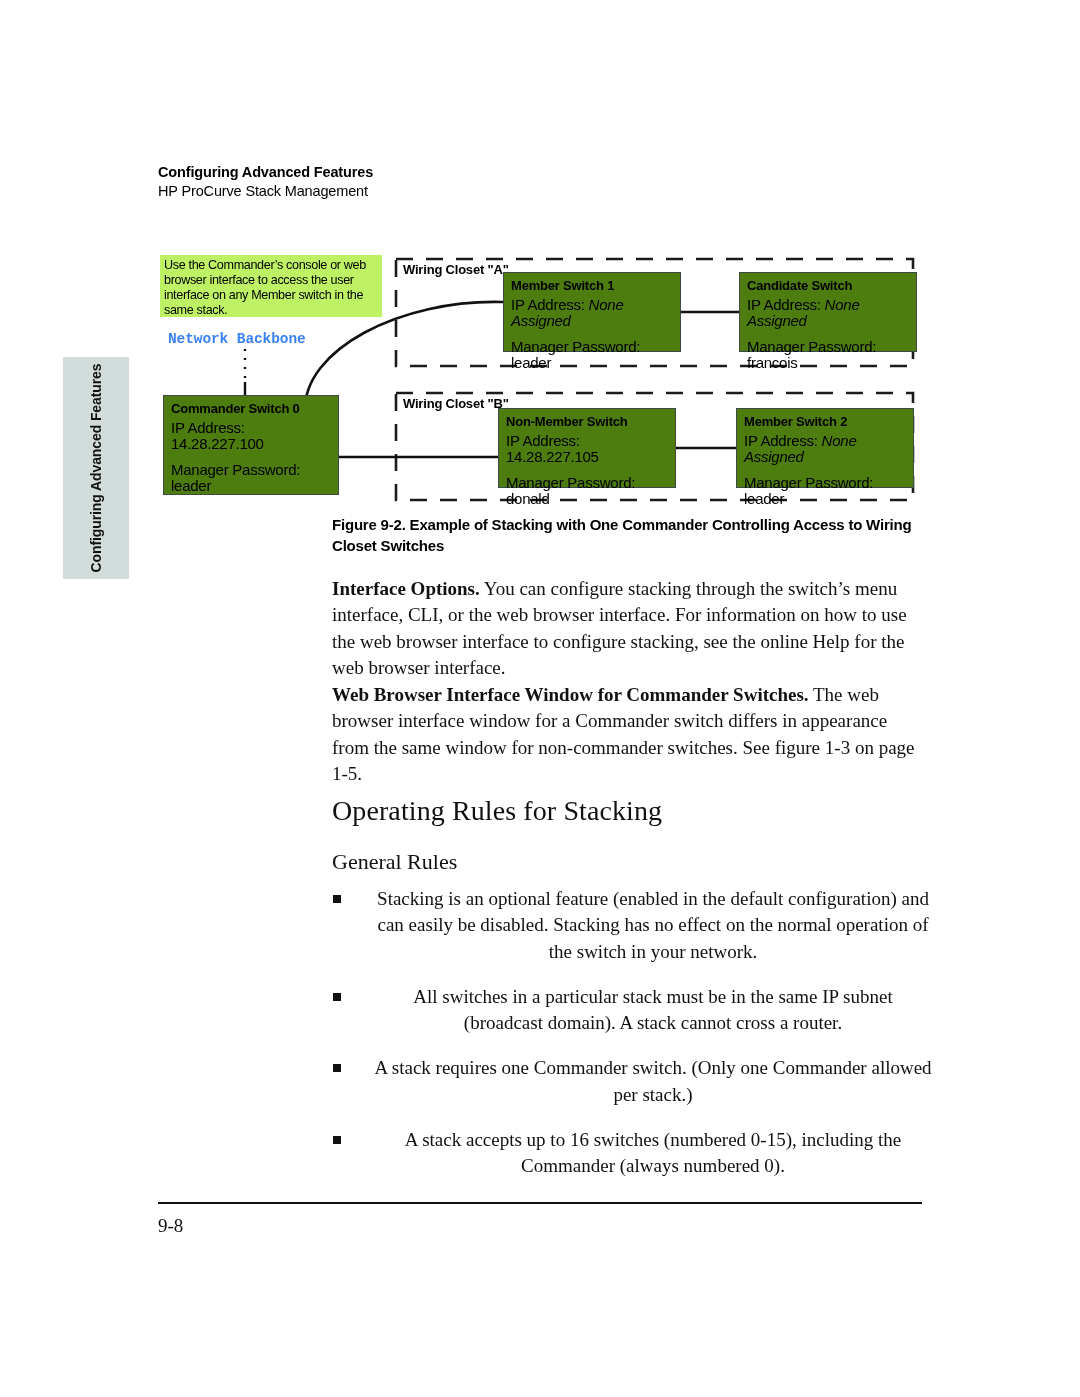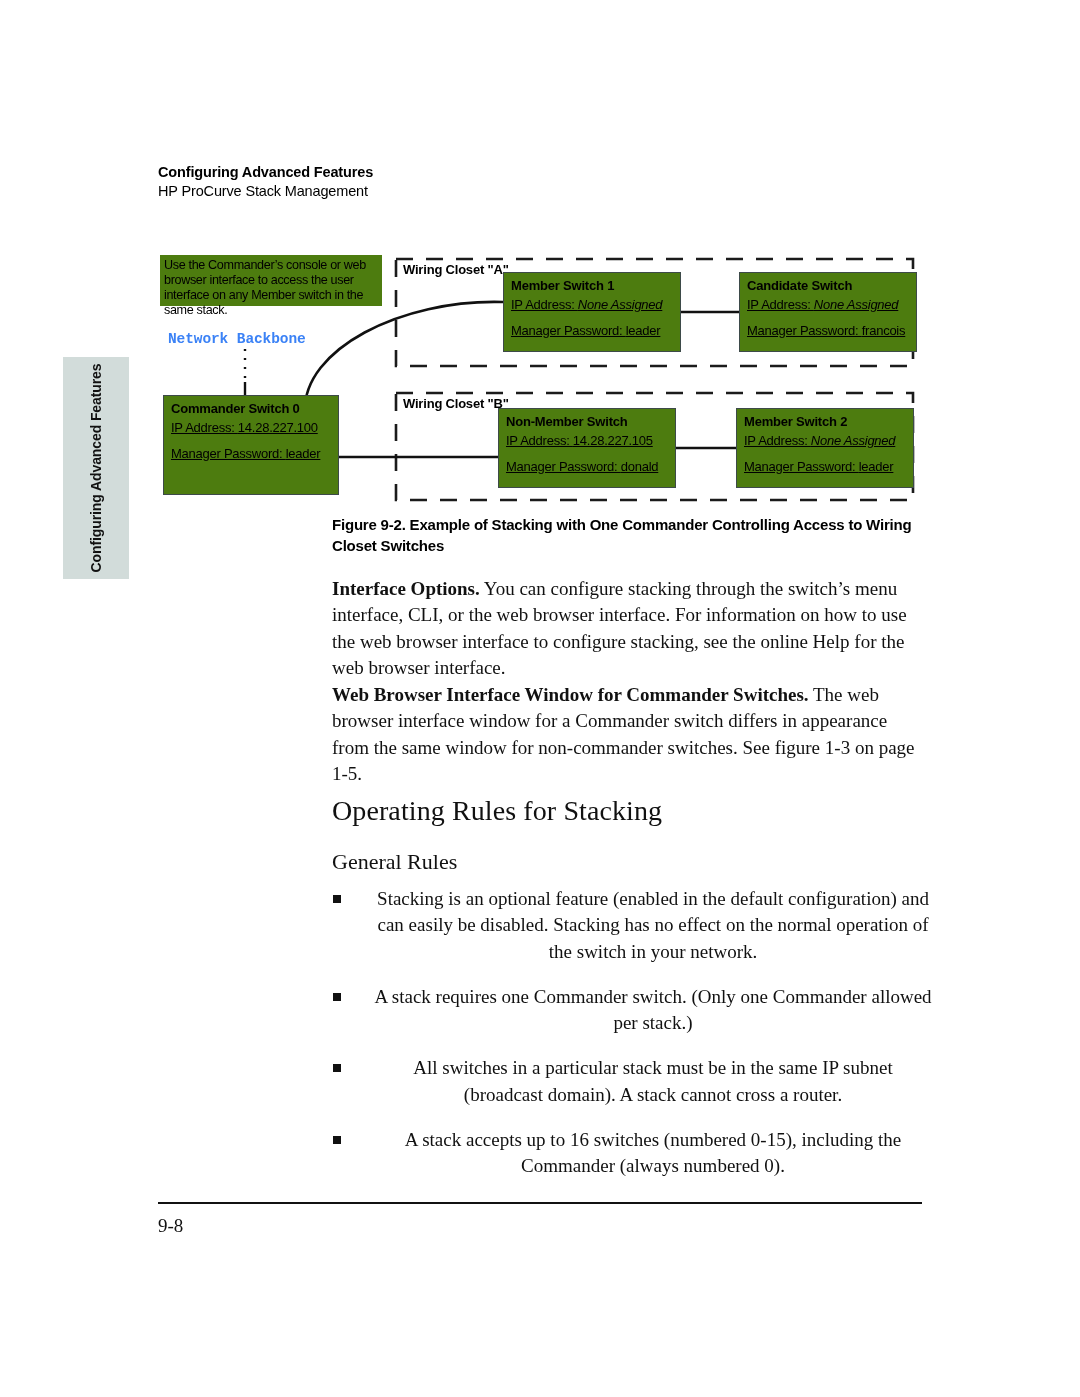--- a/index.html
+++ b/index.html
@@ -79,22 +79,22 @@
     height: 520px;
     pointer-events: none;
   }
   #figure-svg { position: absolute; left: 0; top: 0; }
 
   .callout {
     position: absolute;
     left: 160px;
     top: 255px;
     width: 222px;
-    height: 51px;
-    background: #4d7c0f;
+    height: 62px;
+    background: #bef264;
     font-family: "Liberation Sans", sans-serif;
     font-size: 12.6px;
     line-height: 15.1px;
     letter-spacing: -0.35px;
     color: #000;
     padding: 3px 4px 0 4px;
     box-sizing: border-box;
   }
 
   .backbone-label {
@@ -132,24 +132,23 @@
     color: #000;
   }
   .switch-box .sw-title {
     font-weight: bold;
     font-size: 13px;
     letter-spacing: -0.2px;
     line-height: 16px;
     margin-bottom: 3px;
   }
   .switch-box .sw-line {
-    font-size: 13px;
+    font-size: 15px;
     letter-spacing: -0.25px;
     line-height: 16px;
-    text-decoration: underline;
   }
   .switch-box .sw-line.gap { margin-top: 10px; }
   .switch-box .ital { font-style: italic; }
 
   #sw-commander  { left: 163px; top: 395px; width: 176px; height: 100px; }
   #sw-member1    { left: 503px; top: 272px; width: 178px; height: 80px; }
   #sw-candidate  { left: 739px; top: 272px; width: 178px; height: 80px; }
   #sw-nonmember  { left: 498px; top: 408px; width: 178px; height: 80px; }
   #sw-member2    { left: 736px; top: 408px; width: 178px; height: 80px; }
 
@@ -332,25 +331,25 @@
   <div id="heading-operating">Operating Rules for Stacking</div>
   <div id="heading-general">General Rules</div>
 
   <div id="rules-list">
     <div class="rule-item">
       <span class="bullet"></span>
       <span>Stacking is an optional feature (enabled in the default configuration) and can easily be disabled. Stacking has no effect on the normal operation of the switch in your network.</span>
     </div>
     <div class="rule-item">
       <span class="bullet"></span>
-      <span>A stack requires one Commander switch. (Only one Commander allowed per stack.)</span>
+      <span>All switches in a particular stack must be in the same IP subnet (broadcast domain). A stack cannot cross a router.</span>
     </div>
     <div class="rule-item">
       <span class="bullet"></span>
-      <span>All switches in a particular stack must be in the same IP subnet (broadcast domain). A stack cannot cross a router.</span>
+      <span>A stack requires one Commander switch. (Only one Commander allowed per stack.)</span>
     </div>
     <div class="rule-item">
       <span class="bullet"></span>
       <span>A stack accepts up to 16 switches (numbered 0-15), including the Commander (always numbered 0).</span>
     </div>
   </div>
 
   <div id="footer-rule"></div>
   <div id="page-number">9-8</div>
 

